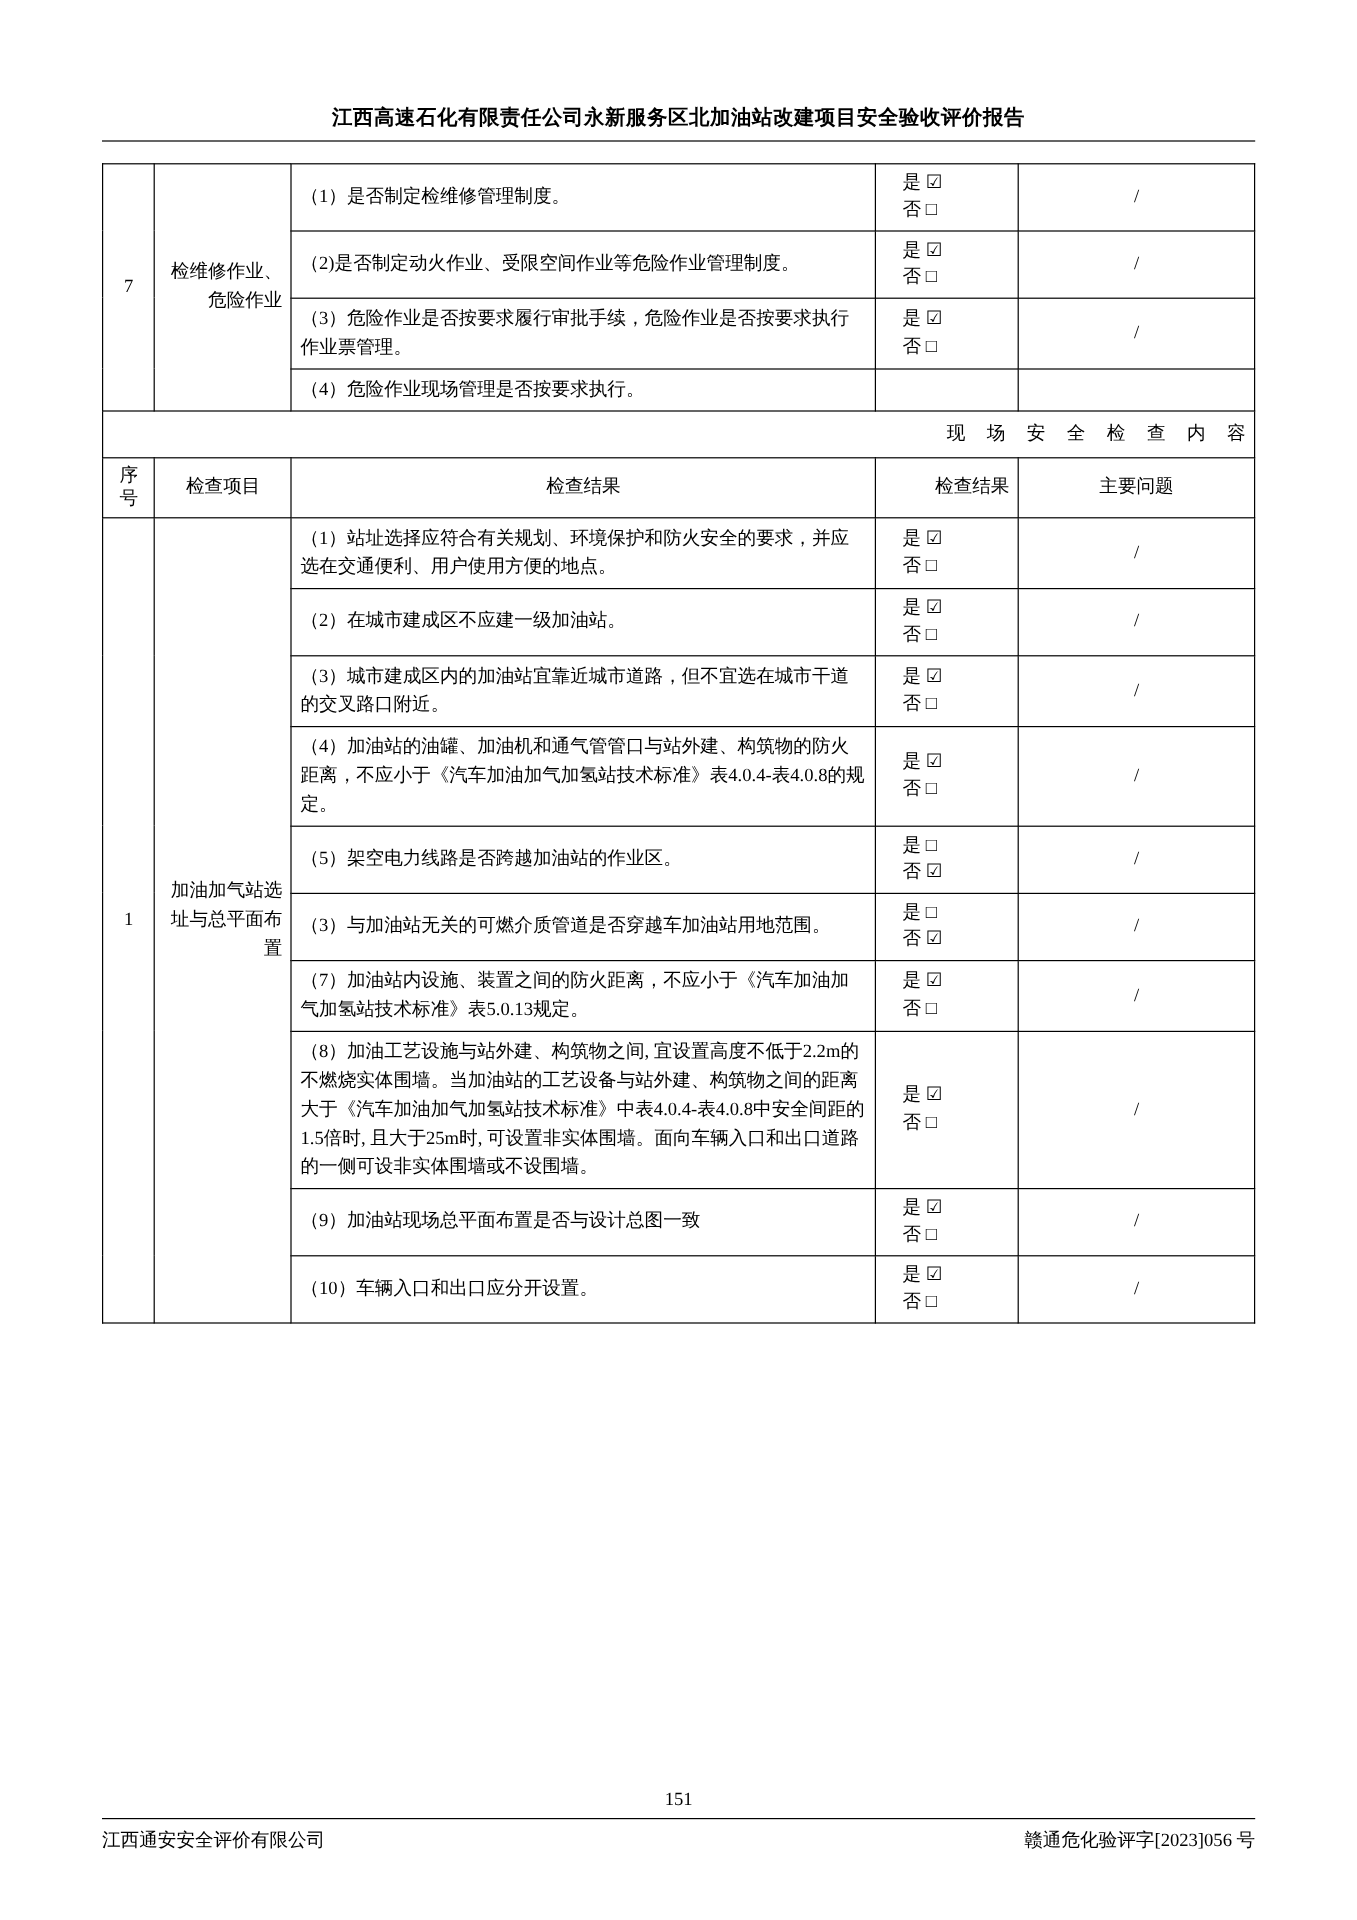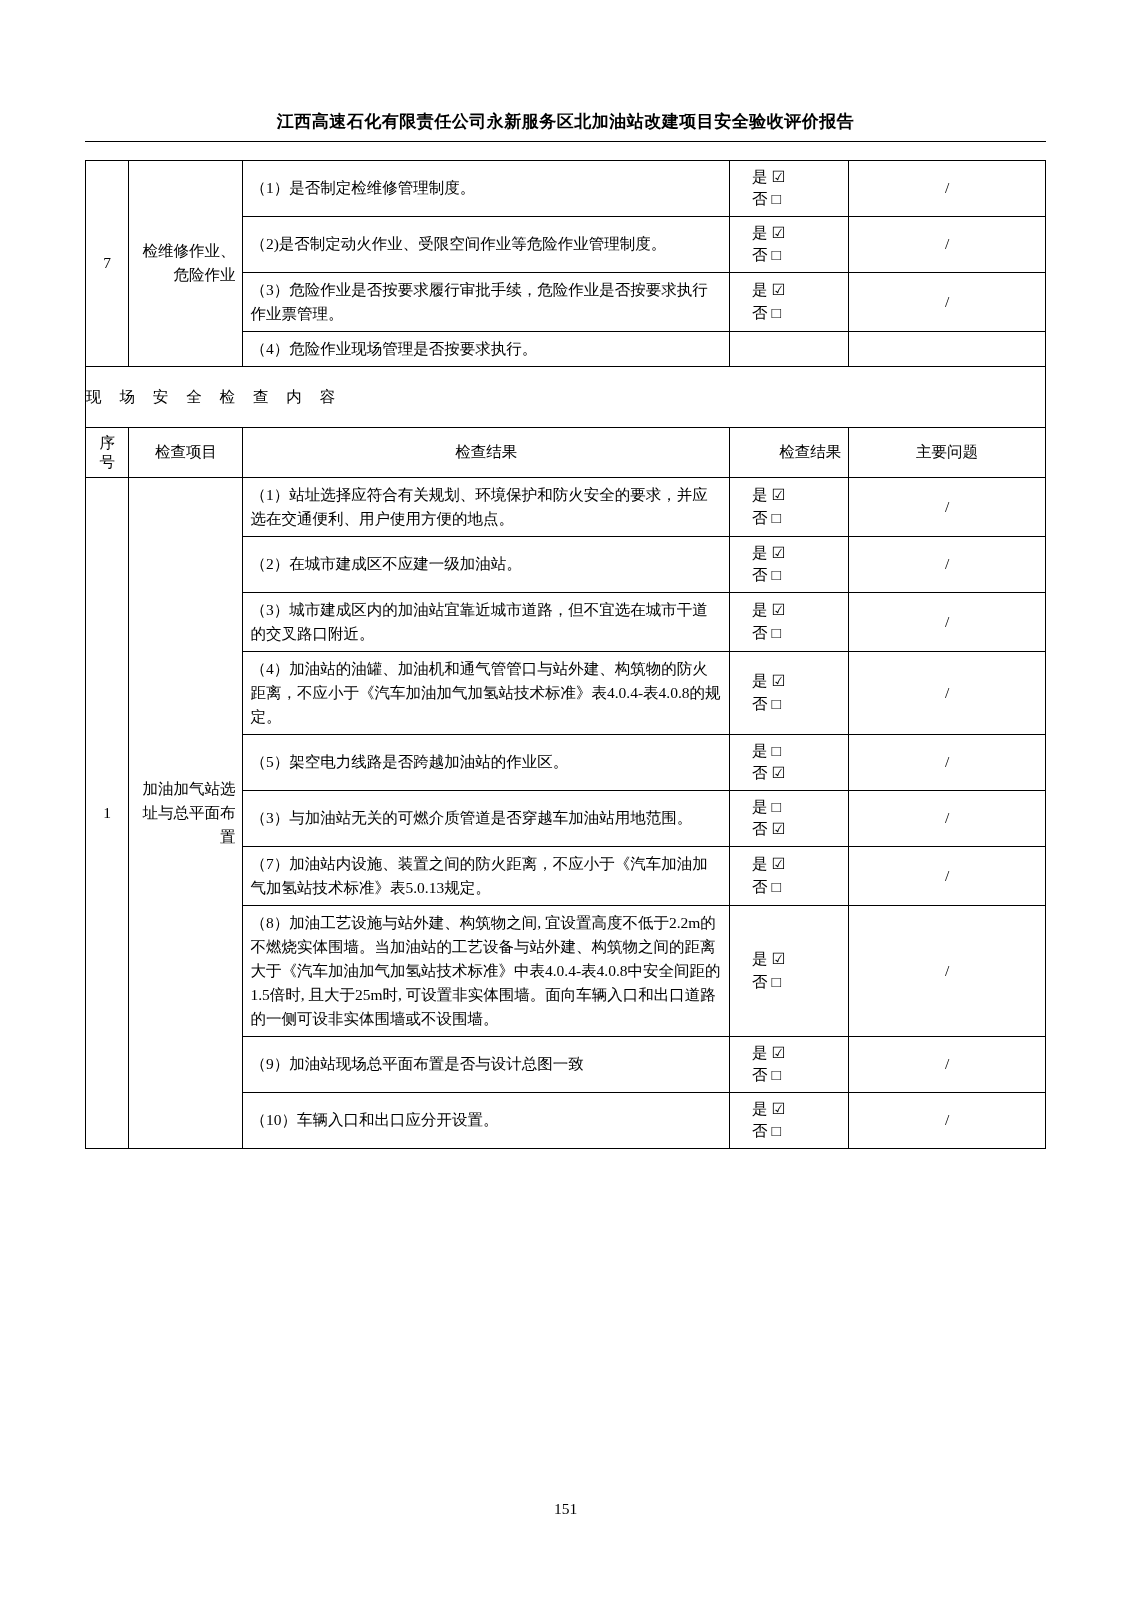--- a/index.html
+++ b/index.html
@@ -22,21 +22,20 @@
     position: relative;
   }
   .doc-header {
     text-align: center;
     font-size: 17px;
     font-weight: bold;
     letter-spacing: 0.5px;
     padding-bottom: 8px;
     border-bottom: 1.2px solid #000;
     margin-bottom: 18px;
-    margin-top: 24px;
   }
   table.main {
     border-collapse: collapse;
     width: 100%;
     table-layout: fixed;
   }
   table.main td, table.main th {
     border: 1px solid #000;
     padding: 5px 7px;
     font-size: 15.5px;
@@ -48,37 +47,37 @@
   .c-item    { width: 110px; text-align: right; }
   .c-content { width: 470px; text-align: left; }
   .c-result  { width: 115px; text-align: left; padding-left: 22px !important; }
   .c-issue   { width: 190px; text-align: center; }
 
   .vmid { vertical-align: middle; }
 
   .res-line { white-space: nowrap; line-height: 1.45; }
 
   .banner {
-    text-align: left;
+    text-align: right;
     font-size: 16.5px;
     font-weight: bold;
     letter-spacing: 7px;
-    padding: 18px 0 !important;
+    padding: 7px 0 !important;
   }
   .colhead {
     text-align: center;
     font-weight: normal;
   }
   .stack { line-height: 1.25; }
 
   .footer {
     position: absolute;
     left: 85px;
     right: 85px;
-    bottom: 76px;
+    bottom: 56px;
   }
   .pagenum {
     text-align: center;
     font-size: 15.5px;
     margin-bottom: 6px;
   }
   .footer-rule {
     border-top: 1.2px solid #000;
     padding-top: 7px;
     display: flex;
@@ -247,15 +246,19 @@
         </td>
         <td class="c-issue">/</td>
       </tr>
     </tbody>
   </table>
 
   <div class="watermark">久</div>
 
   <div class="footer">
     <div class="pagenum">151</div>
+    <div class="footer-rule">
+      <div>江西通安安全评价有限公司</div>
+      <div>赣通危化验评字[2023]056 号</div>
+    </div>
   </div>
 
 </div>
 
 </body></html>

